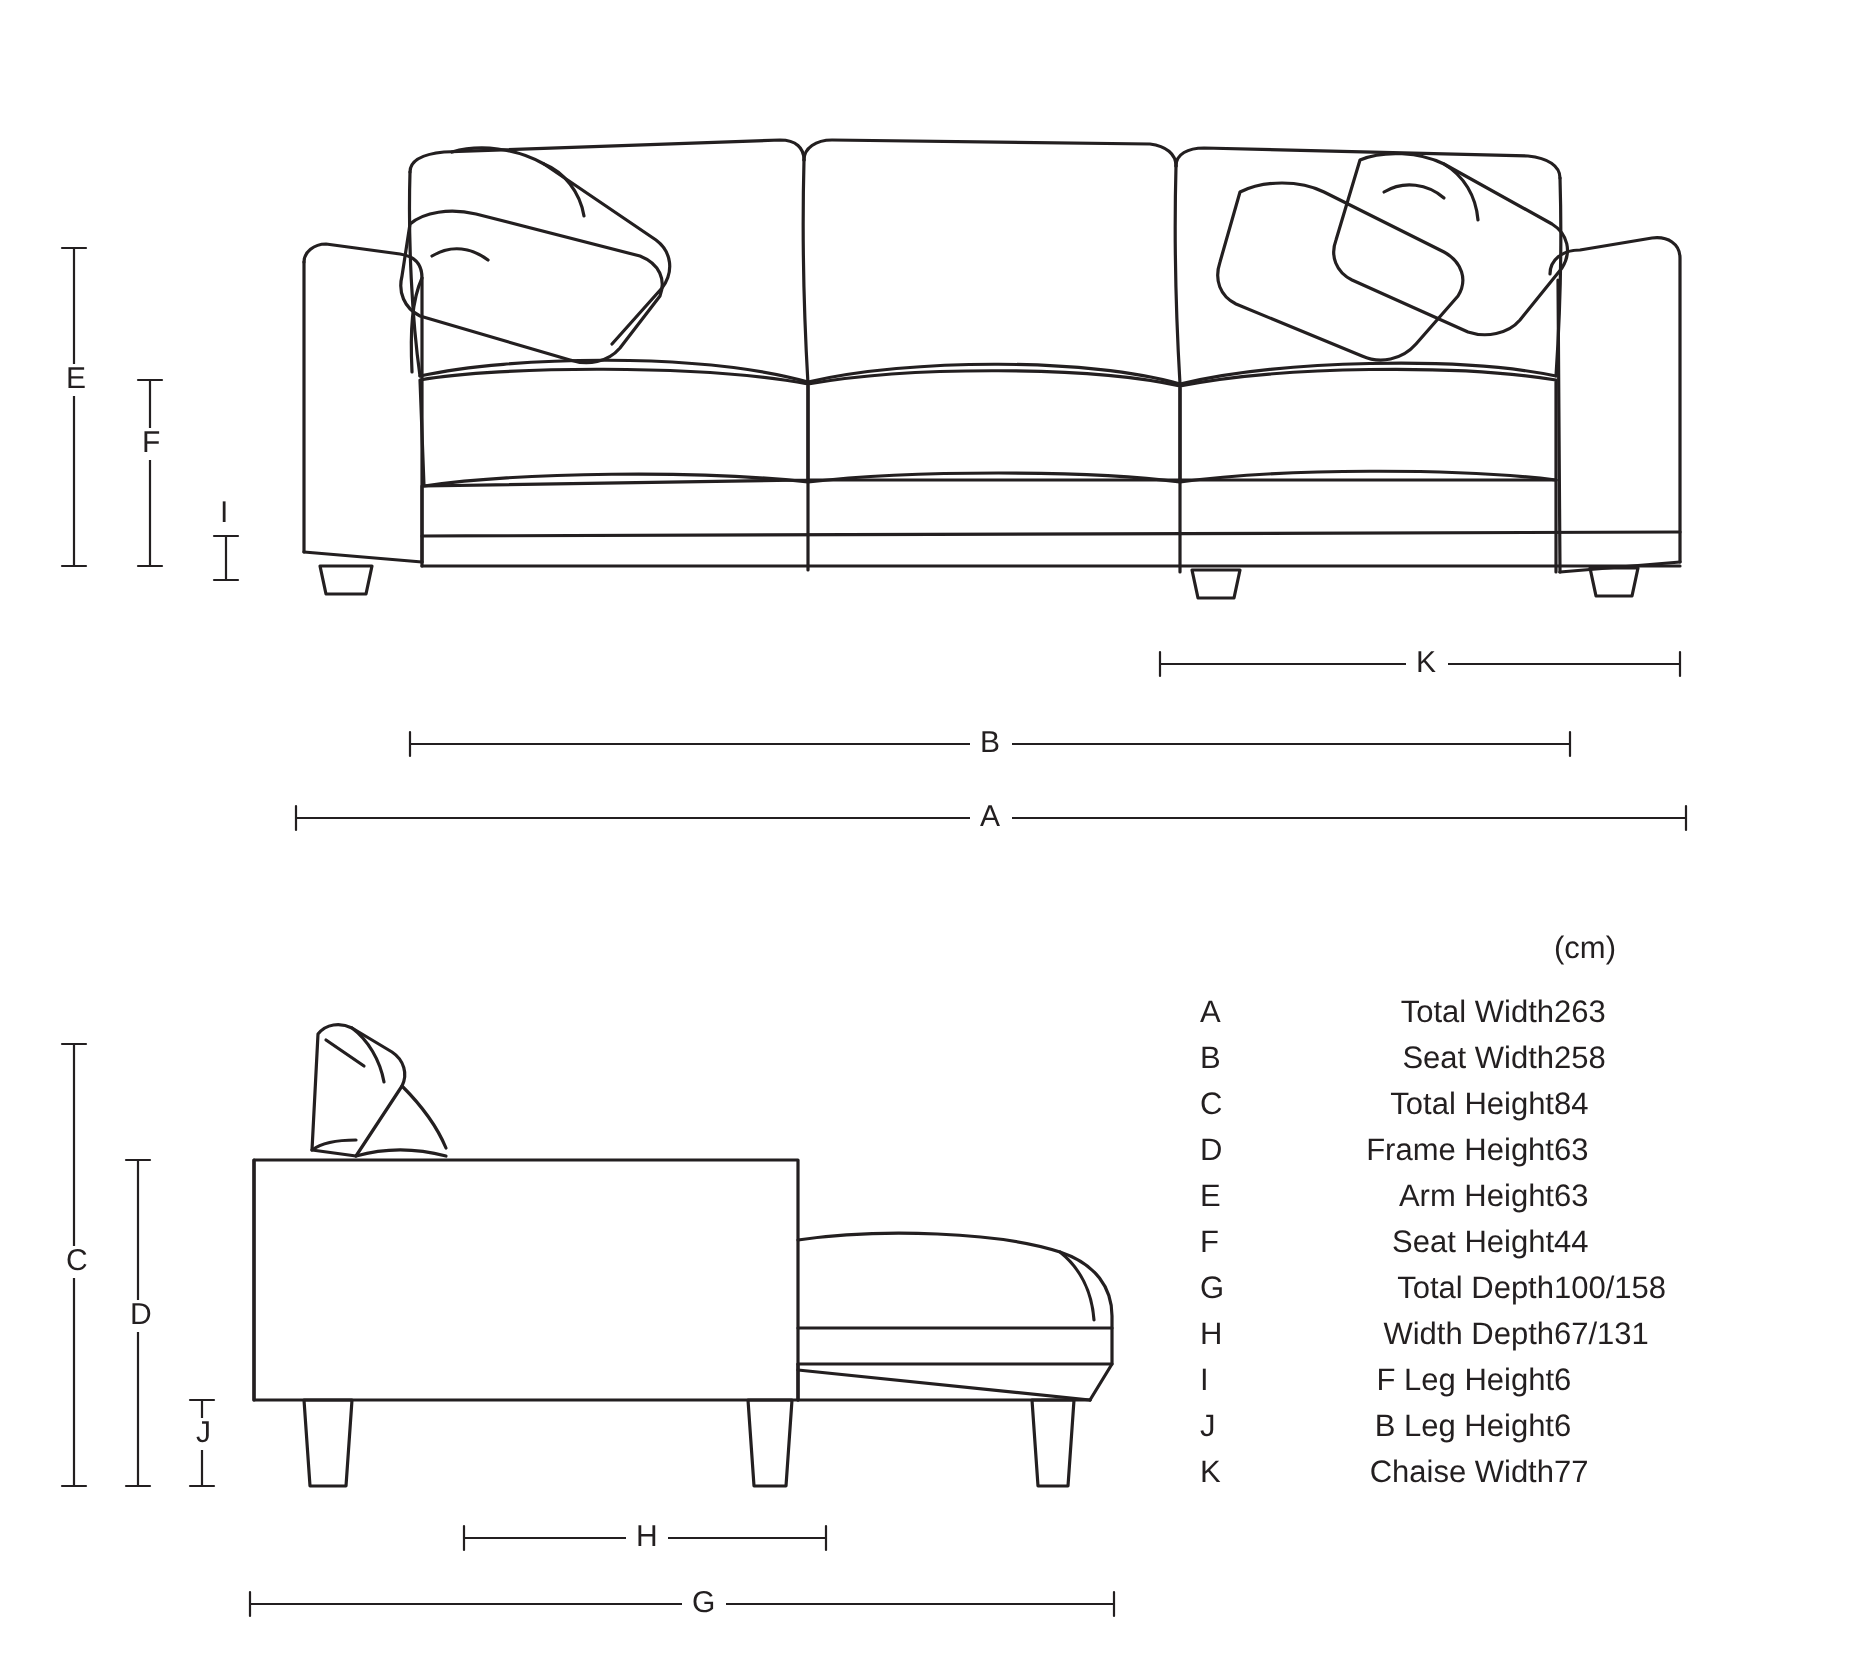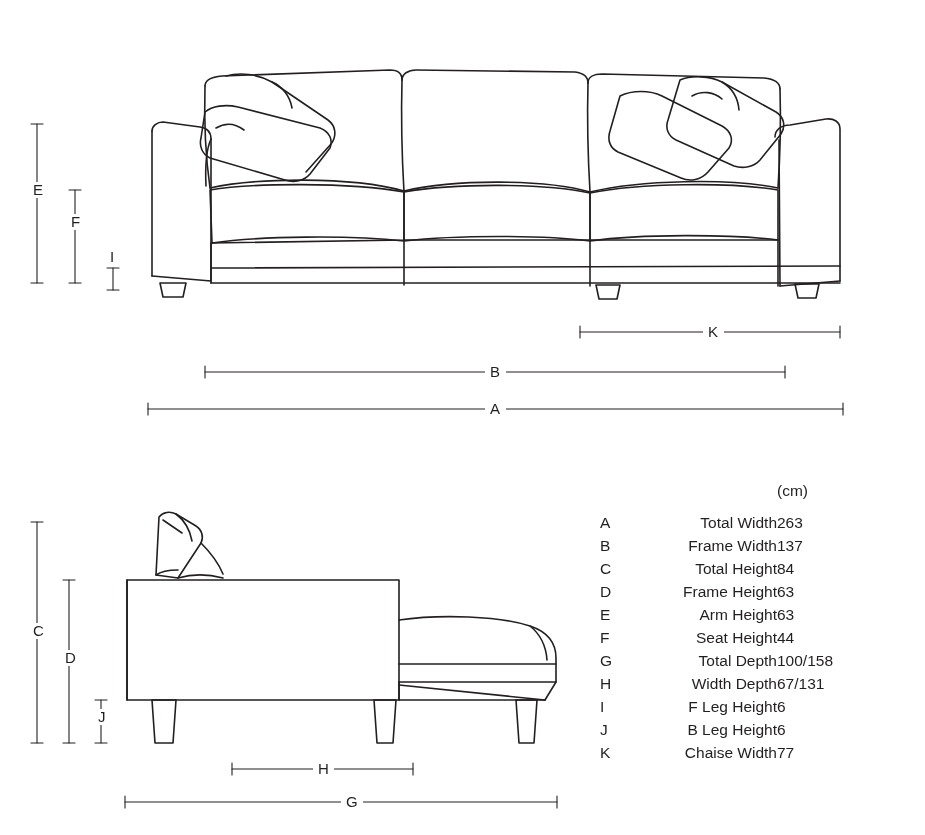--- a/index.html
+++ b/index.html
@@ -32,21 +32,21 @@
     font-size: 15px;
     color: #231f20;
     letter-spacing: 0.5px;
     background: #ffffff;
     padding: 0 5px;
     line-height: 16px;
   }
   .spec-table {
     position: absolute;
     left: 600px;
-    top: 482px;
+    top: 466px;
     width: 300px;
     font-size: 15.5px;
     color: #231f20;
   }
   .spec-unit {
     text-align: left;
     margin-left: 177px;
     margin-bottom: 14px;
     font-size: 15.5px;
   }
@@ -224,22 +224,22 @@
 
   <div class="spec-table">
     <div class="spec-unit">(cm)</div>
     <div class="spec-row">
       <span class="spec-key">A</span>
       <span class="spec-name">Total Width</span>
       <span class="spec-val">263</span>
     </div>
     <div class="spec-row">
       <span class="spec-key">B</span>
-      <span class="spec-name">Frame Width</span>
-      <span class="spec-val">137</span>
+      <span class="spec-name">Seat Width</span>
+      <span class="spec-val">258</span>
     </div>
     <div class="spec-row">
       <span class="spec-key">C</span>
       <span class="spec-name">Total Height</span>
       <span class="spec-val">84</span>
     </div>
     <div class="spec-row">
       <span class="spec-key">D</span>
       <span class="spec-name">Frame Height</span>
       <span class="spec-val">63</span>

